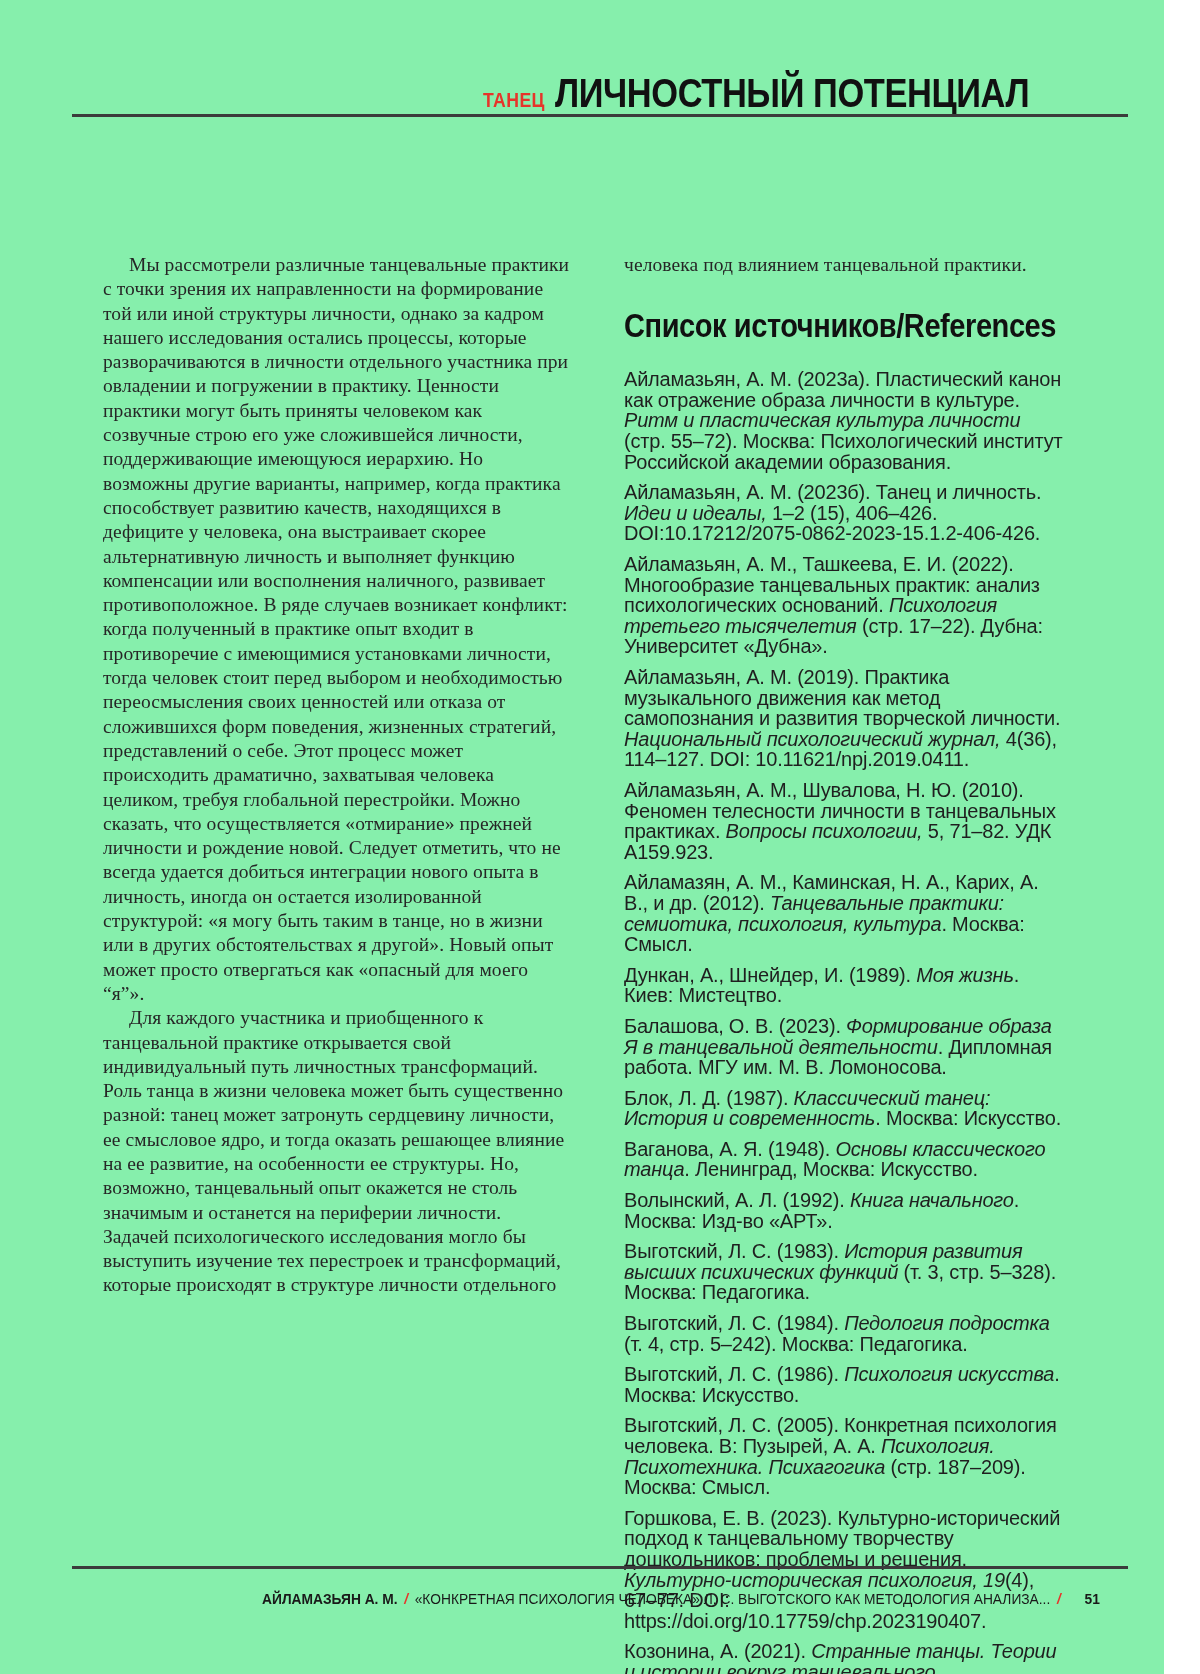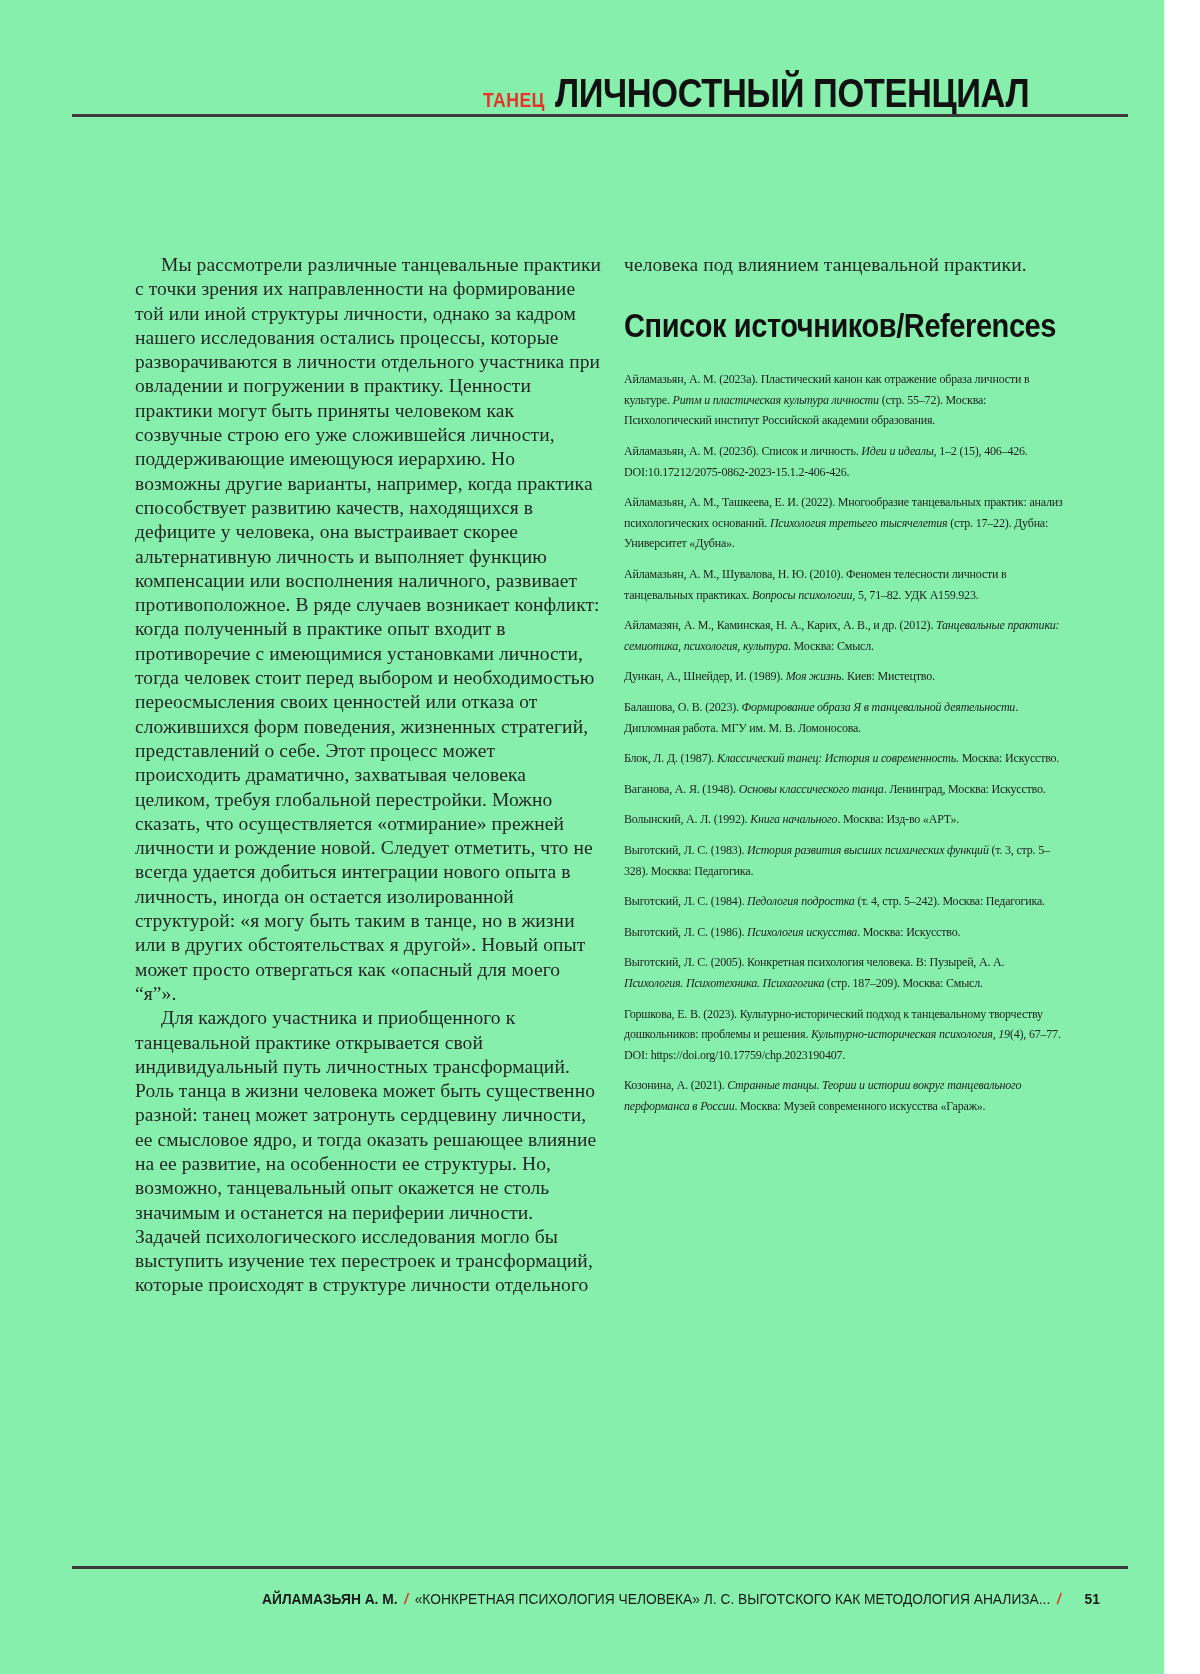--- a/index.html
+++ b/index.html
@@ -38,21 +38,21 @@
     font-weight:bold;
     font-size:41px;
     letter-spacing:-.5px;
     color:#111;
   }
   .rule{position:absolute;left:72px;width:1056px;height:3px;background:var(--rule-gray);}
   .rule-top{top:114px;}
   .rule-bottom{top:1566px;}
   
   .col{position:absolute;top:253px;}
-  .col-left{left:103px;width:468px;margin-left:32px;}
+  .col-left{left:103px;width:468px;}
   .col-right{left:624px;width:442px;}
   .body-para{
     margin:0;
     font-size:19.5px;
     line-height:24.3px;
     letter-spacing:.1px;
     color:var(--text-black);
   }
   .body-para.indent{text-indent:26px;}
   
@@ -62,22 +62,22 @@
     font-weight:bold;
     font-size:33px;
     letter-spacing:-.5px;
     color:#111;
     white-space:nowrap;
     transform:scaleX(0.88);
     transform-origin:0 50%;
   }
   .ref{
     margin:0 0 10px 0;
-    font-family:Liberation Serif, serif;
-    font-size:12px;
+    font-family:Liberation Sans, sans-serif;
+    font-size:20px;
     line-height:20.6px;
     letter-spacing:-.2px;
     color:#1f1f1f;
   }
   .ref .it{font-style:italic;}
   
   .footer-line{
     position:absolute;top:1590px;left:72px;width:1028px;
     text-align:right;white-space:nowrap;
   }
@@ -116,22 +116,23 @@
     <section class="col col-left">
       <p class="body-para indent">Мы рассмотрели различные танцевальные практики с точки зрения их направленности на формирование той или иной структуры личности, однако за кадром нашего исследования остались процессы, которые разворачиваются в личности отдельного участника при овладении и погружении в практику. Ценности практики могут быть приняты человеком как созвучные строю его уже сложившейся личности, поддерживающие имеющуюся иерархию. Но возможны другие варианты, например, когда практика способствует развитию качеств, находящихся в дефиците у человека, она выстраивает скорее альтернативную личность и выполняет функцию компенсации или восполнения наличного, развивает противоположное. В ряде случаев возникает конфликт: когда полученный в практике опыт входит в противоречие с имеющимися установками личности, тогда человек стоит перед выбором и необходимостью переосмысления своих ценностей или отказа от сложившихся форм поведения, жизненных стратегий, представлений о себе. Этот процесс может происходить драматично, захватывая человека целиком, требуя глобальной перестройки. Можно сказать, что осуществляется «отмирание» прежней личности и рождение новой. Следует отметить, что не всегда удается добиться интеграции нового опыта в личность, иногда он остается изолированной структурой: «я могу быть таким в танце, но в жизни или в других обстоятельствах я другой». Новый опыт может просто отвергаться как «опасный для моего “я”».</p>
       <p class="body-para indent">Для каждого участника и приобщенного к танцевальной практике открывается свой индивидуальный путь личностных трансформаций. Роль танца в жизни человека может быть существенно разной: танец может затронуть сердцевину личности, ее смысловое ядро, и тогда оказать решающее влияние на ее развитие, на особенности ее структуры. Но, возможно, танцевальный опыт окажется не столь значимым и останется на периферии личности. Задачей психологического исследования могло бы выступить изучение тех перестроек и трансформаций, которые происходят в структуре личности отдельного</p>
     </section>
 
     <section class="col col-right">
       <p class="body-para">человека под влиянием танцевальной практики.</p>
       <h2 class="refs-heading">Список источников/References</h2>
       <div class="refs-list" id="refs-list">
           <p class="ref"><span>Айламазьян, А. М. (2023а). Пластический канон как отражение образа личности в культуре. </span><span class="it">Ритм и пластическая культура личности</span><span> (стр. 55–72). Москва: Психологический институт Российской академии образования.</span></p>
-          <p class="ref"><span>Айламазьян, А. М. (2023б). Список и личность. </span><span class="it">Идеи и идеалы,</span><span> 1–2 (15), 406–426. DOI:10.17212/2075-0862-2023-15.1.2-406-426.</span></p>
+          <p class="ref"><span>Айламазьян, А. М. (2023б). Танец и личность. </span><span class="it">Идеи и идеалы,</span><span> 1–2 (15), 406–426. DOI:10.17212/2075-0862-2023-15.1.2-406-426.</span></p>
           <p class="ref"><span>Айламазьян, А. М., Ташкеева, Е. И. (2022). Многообразие танцевальных практик: анализ психологических оснований. </span><span class="it">Психология третьего тысячелетия</span><span> (стр. 17–22). Дубна: Университет «Дубна».</span></p>
+          <p class="ref"><span>Айламазьян, А. М. (2019). Практика музыкального движения как метод самопознания и развития творческой личности. </span><span class="it">Национальный психологический журнал,</span><span> 4(36), 114–127. DOI: 10.11621/npj.2019.0411.</span></p>
           <p class="ref"><span>Айламазьян, А. М., Шувалова, Н. Ю. (2010). Феномен телесности личности в танцевальных практиках. </span><span class="it">Вопросы психологии,</span><span> 5, 71–82. УДК А159.923.</span></p>
           <p class="ref"><span>Айламазян, А. М., Каминская, Н. А., Карих, А. В., и др. (2012). </span><span class="it">Танцевальные практики: семиотика, психология, культура</span><span>. Москва: Смысл.</span></p>
           <p class="ref"><span>Дункан, А., Шнейдер, И. (1989). </span><span class="it">Моя жизнь</span><span>. Киев: Мистецтво.</span></p>
           <p class="ref"><span>Балашова, О. В. (2023). </span><span class="it">Формирование образа Я в танцевальной деятельности</span><span>. Дипломная работа. МГУ им. М. В. Ломоносова.</span></p>
           <p class="ref"><span>Блок, Л. Д. (1987). </span><span class="it">Классический танец: История и современность</span><span>. Москва: Искусство.</span></p>
           <p class="ref"><span>Ваганова, А. Я. (1948). </span><span class="it">Основы классического танца</span><span>. Ленинград, Москва: Искусство.</span></p>
           <p class="ref"><span>Волынский, А. Л. (1992). </span><span class="it">Книга начального</span><span>. Москва: Изд-во «АРТ».</span></p>
           <p class="ref"><span>Выготский, Л. С. (1983). </span><span class="it">История развития высших психических функций</span><span> (т. 3, стр. 5–328). Москва: Педагогика.</span></p>
           <p class="ref"><span>Выготский, Л. С. (1984). </span><span class="it">Педология подростка</span><span> (т. 4, стр. 5–242). Москва: Педагогика.</span></p>
           <p class="ref"><span>Выготский, Л. С. (1986). </span><span class="it">Психология искусства</span><span>. Москва: Искусство.</span></p>

